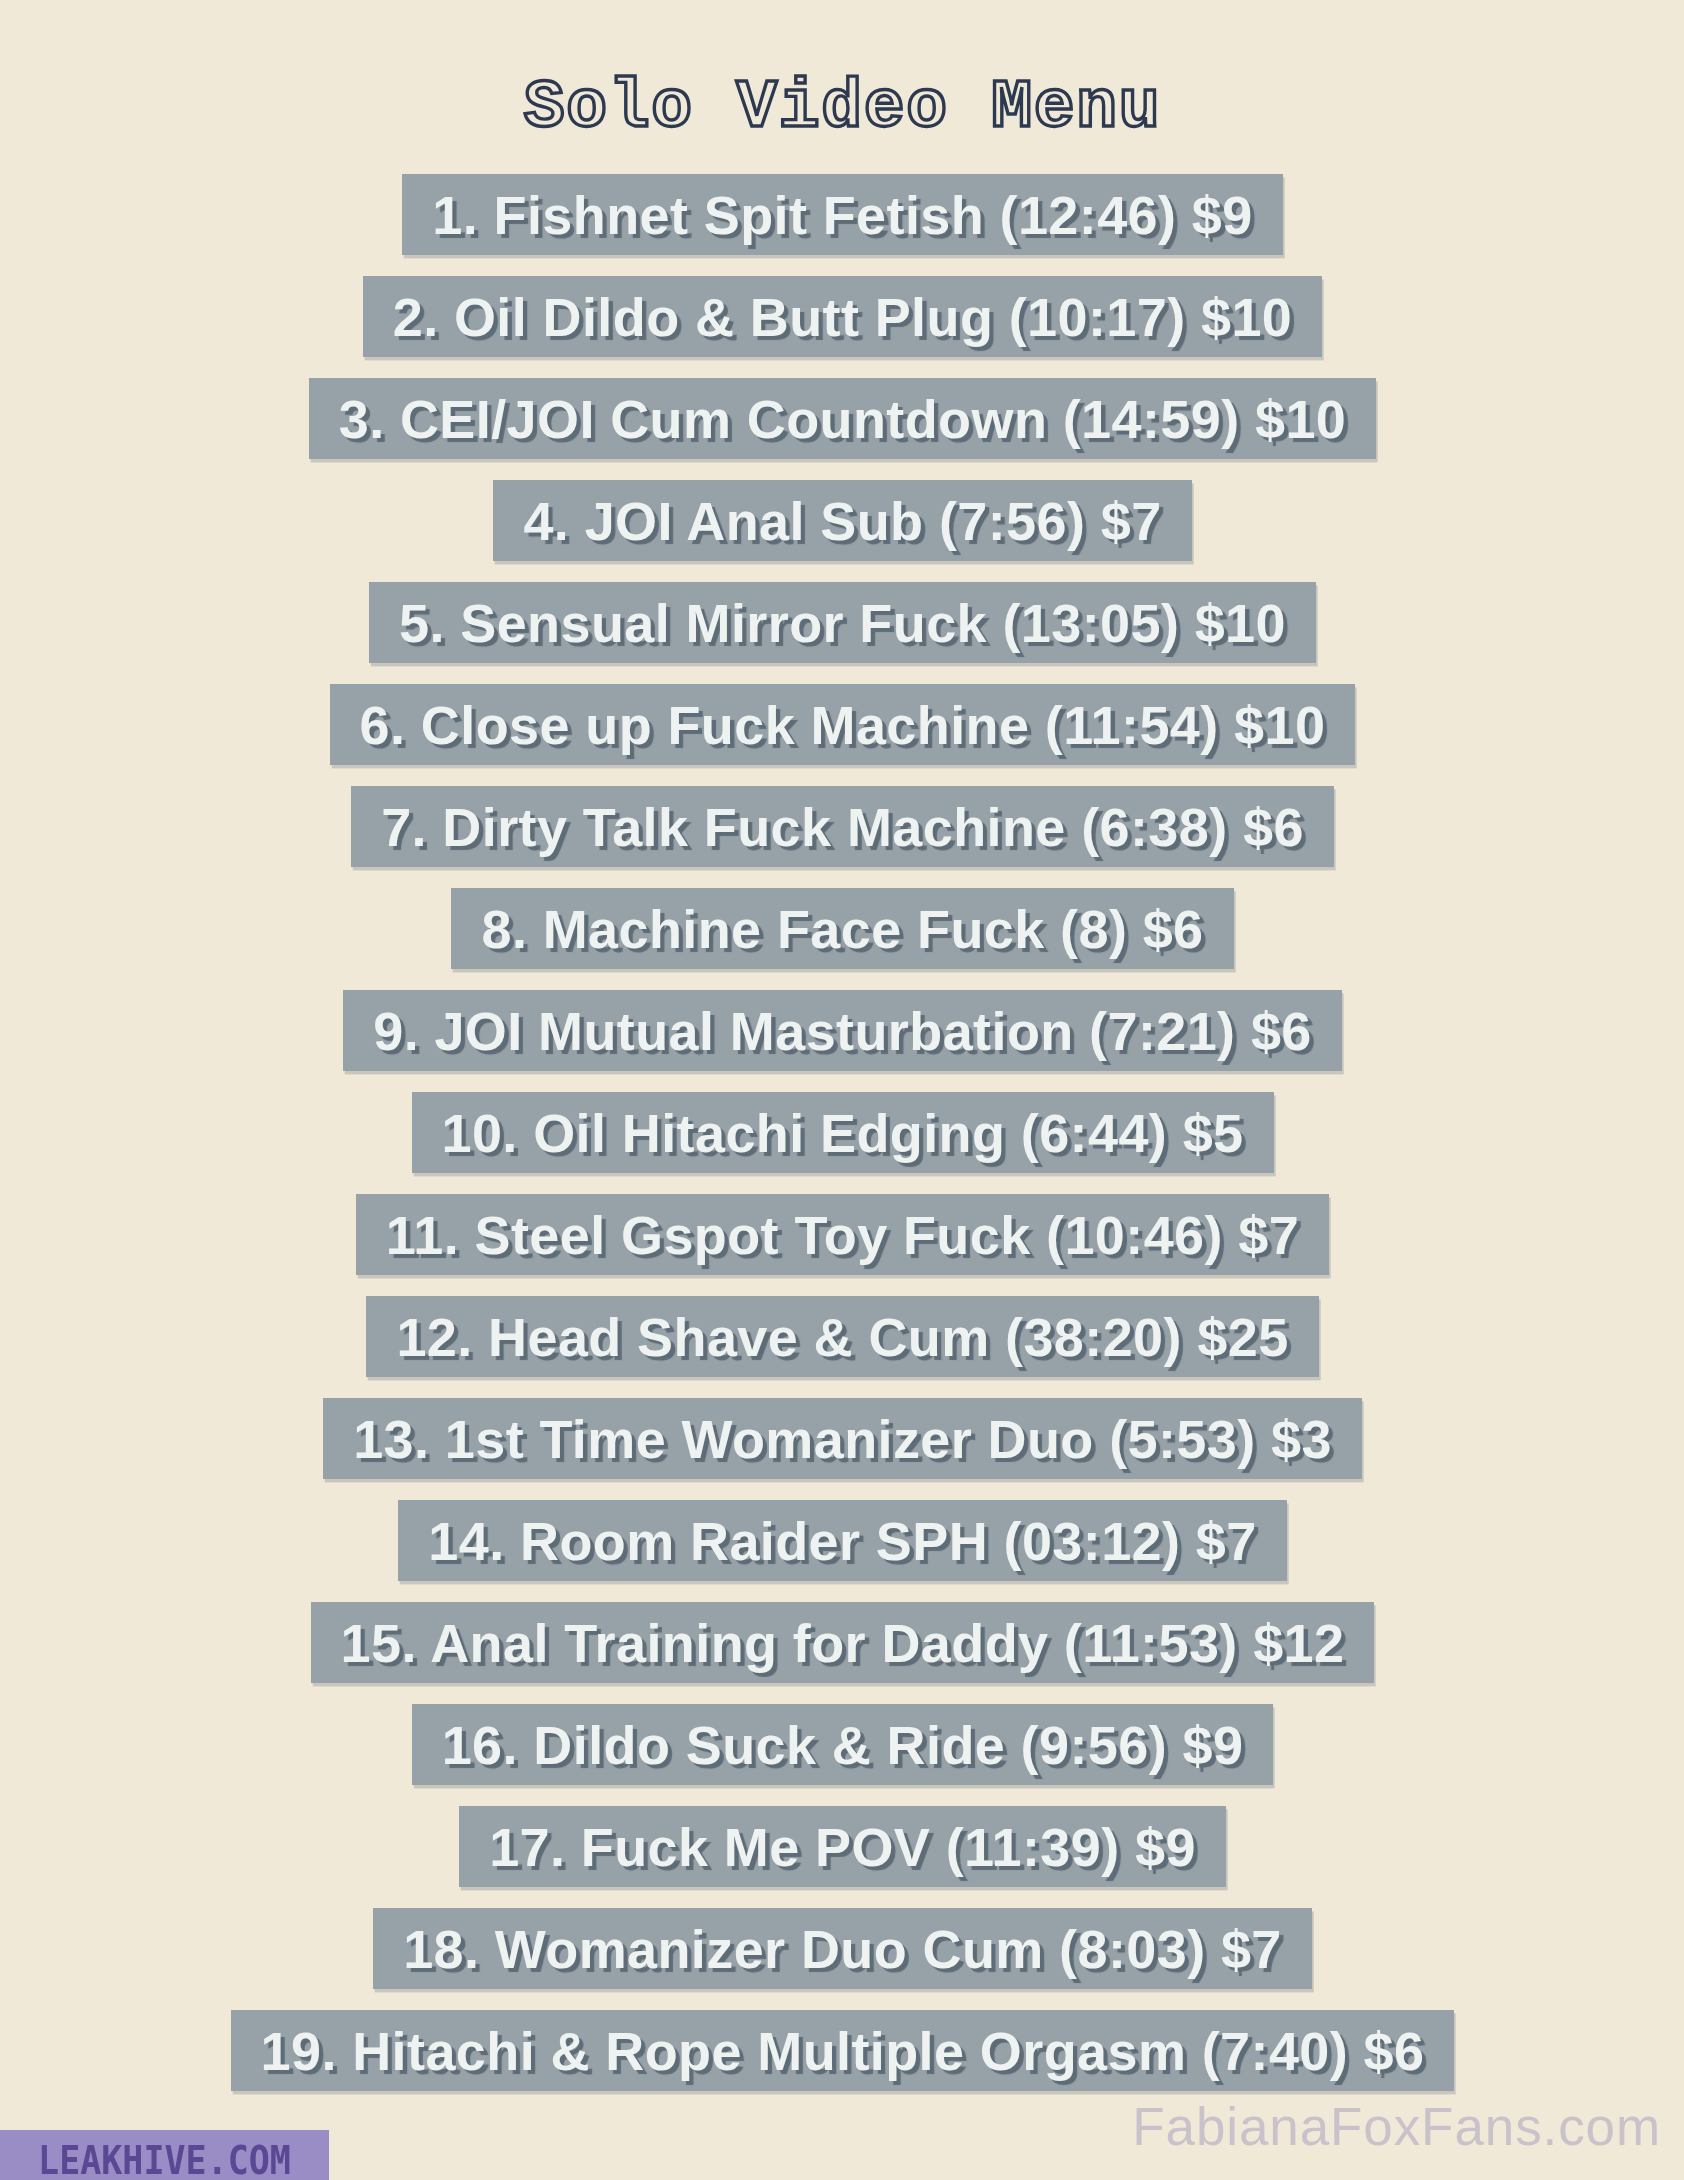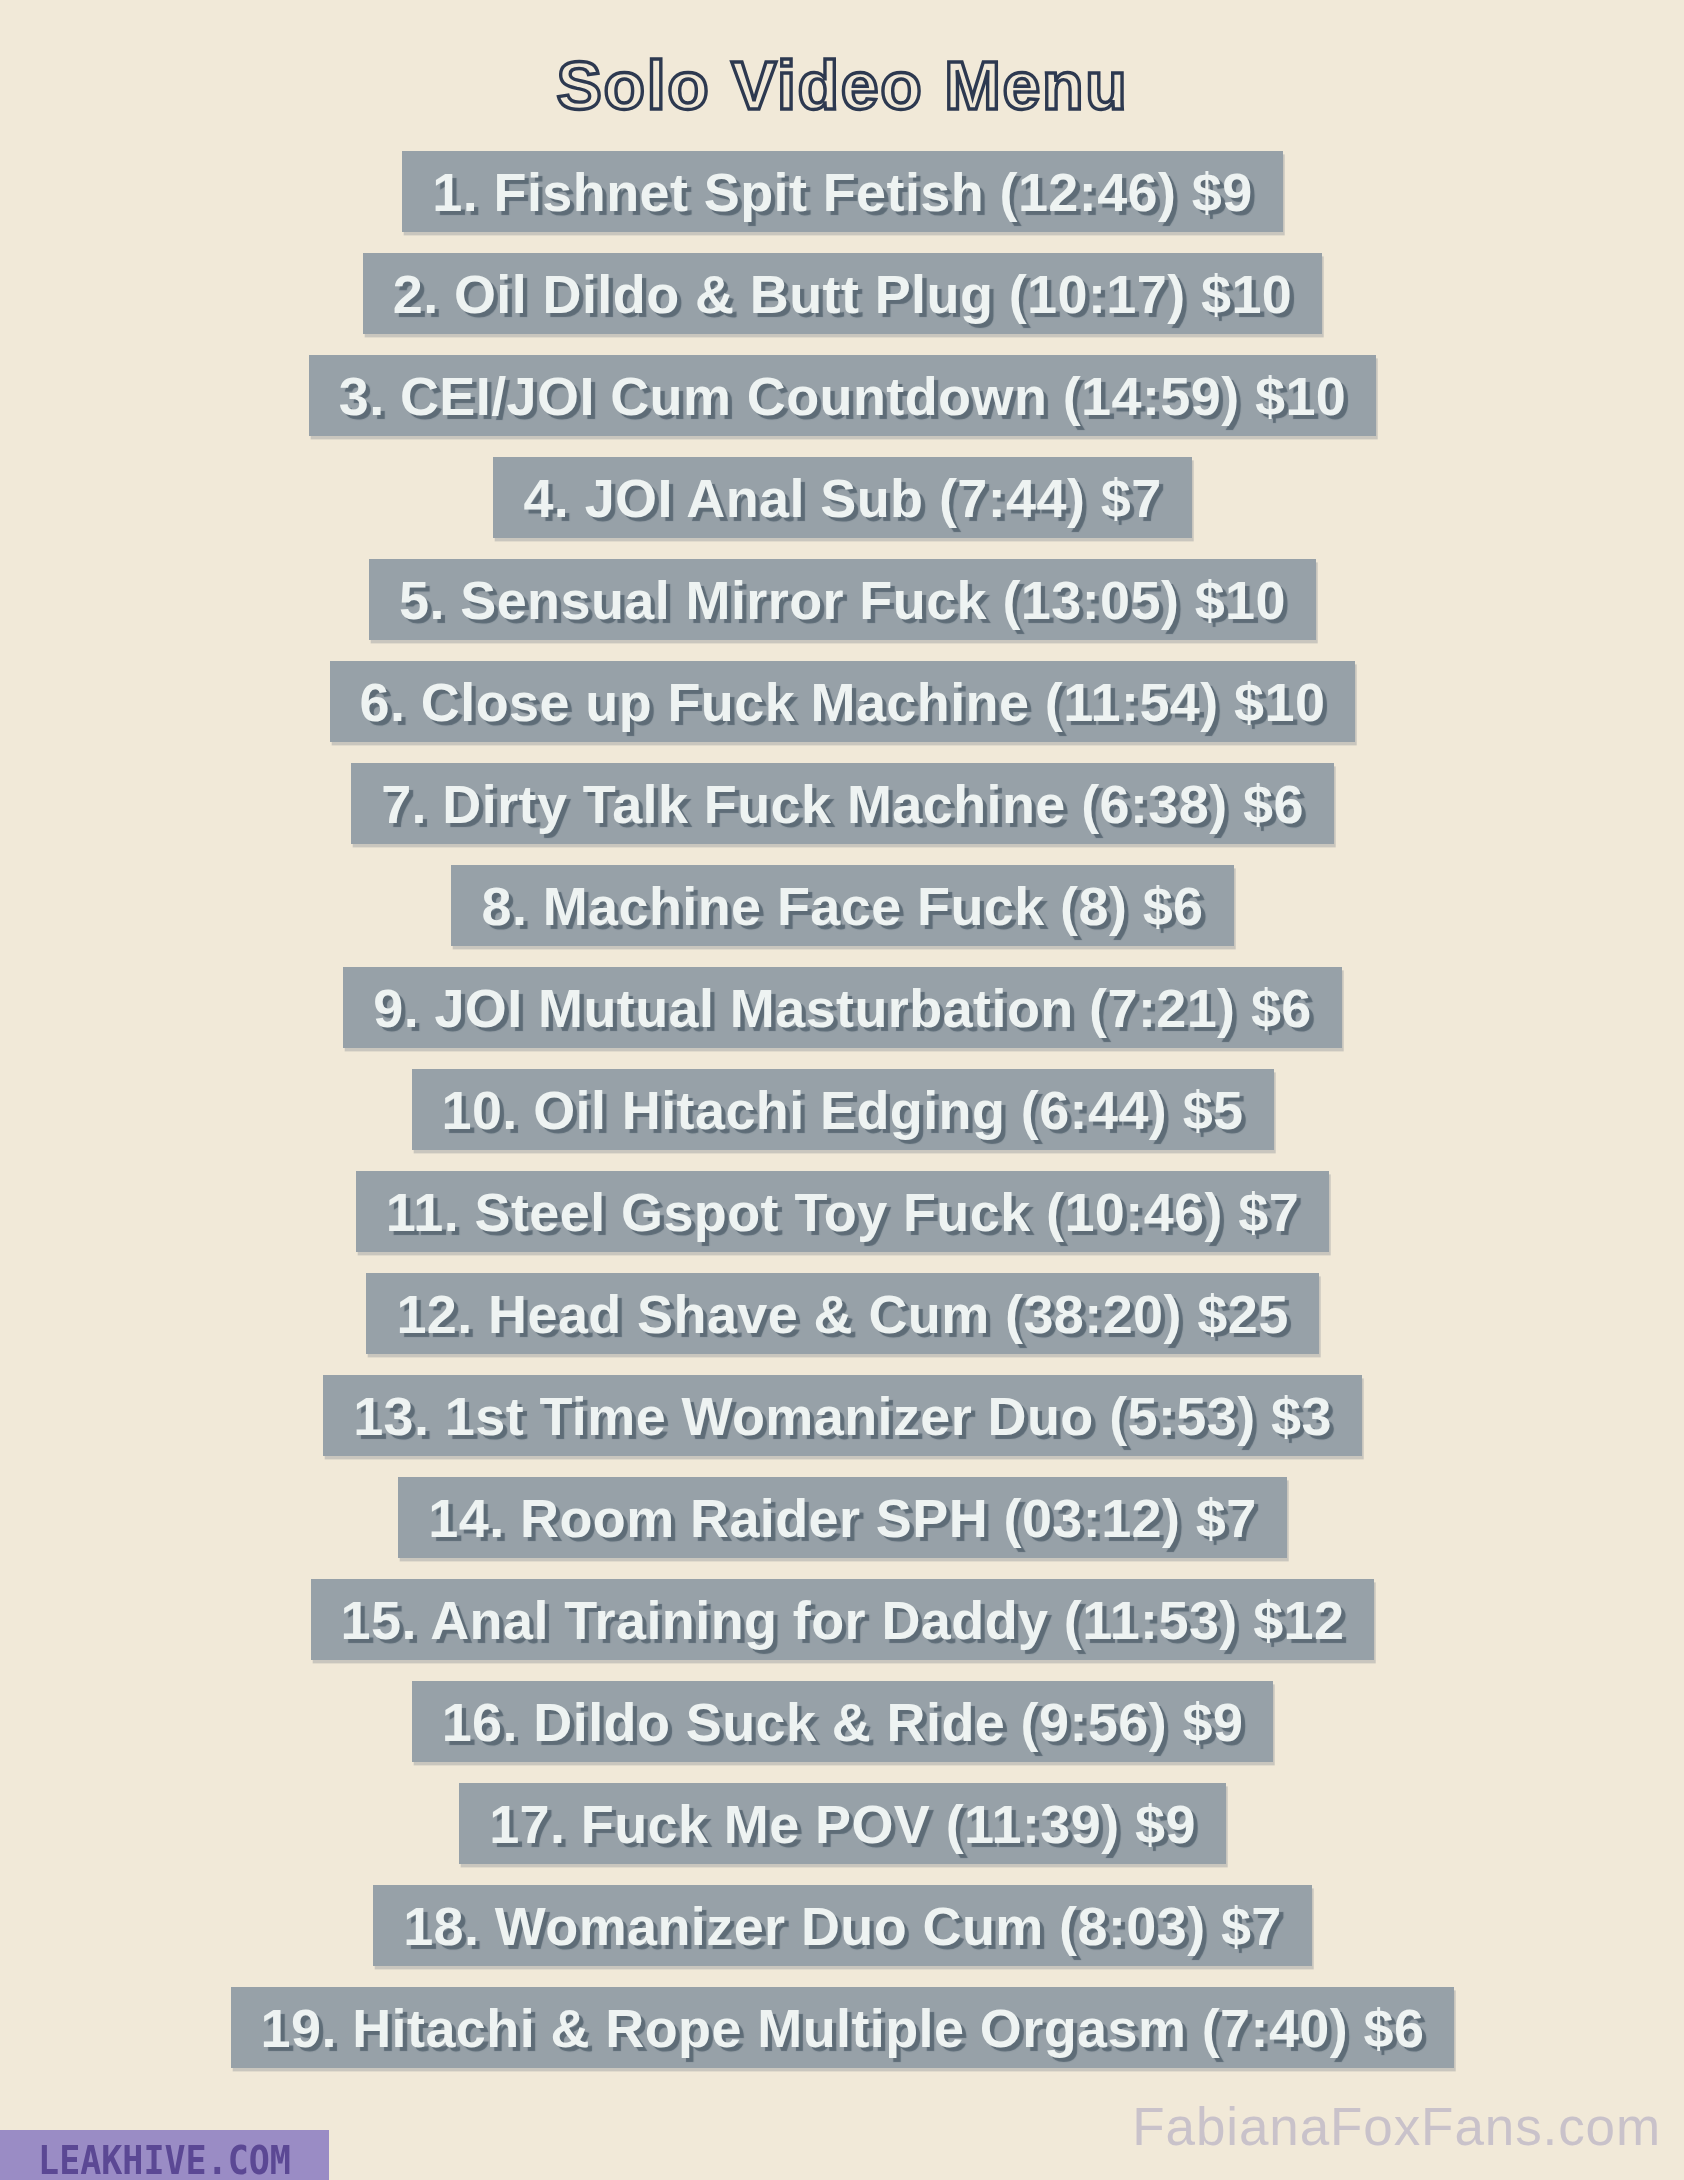--- a/index.html
+++ b/index.html
@@ -14,27 +14,28 @@
     position: relative;
     overflow: hidden;
   }
   .page {
     width: 100%;
     height: 100%;
     position: relative;
   }
   .title {
     margin: 0;
-    padding-top: 47px;
+    padding-top: 70px;
     text-align: center;
     font-size: 68px;
     line-height: 1.12;
     font-weight: 700;
     letter-spacing: 1.7px;
     color: transparent;
+    font-family: Liberation Mono, monospace;
     -webkit-text-stroke: 3.4px #2d3950;
   }
   .menu {
     margin-top: 28px;
     display: flex;
     flex-direction: column;
     align-items: center;
     gap: 21px;
   }
   .bar {
@@ -92,21 +93,21 @@
     <div class="bar">
         <span class="bar-text">1. Fishnet Spit Fetish (12:46) $9</span>
       </div>
     <div class="bar">
         <span class="bar-text">2. Oil Dildo &amp; Butt Plug (10:17) $10</span>
       </div>
     <div class="bar">
         <span class="bar-text">3. CEI/JOI Cum Countdown (14:59) $10</span>
       </div>
     <div class="bar">
-        <span class="bar-text">4. JOI Anal Sub (7:44) $7</span>
+        <span class="bar-text">4. JOI Anal Sub (7:56) $7</span>
       </div>
     <div class="bar">
         <span class="bar-text">5. Sensual Mirror Fuck (13:05) $10</span>
       </div>
     <div class="bar">
         <span class="bar-text">6. Close up Fuck Machine (11:54) $10</span>
       </div>
     <div class="bar">
         <span class="bar-text">7. Dirty Talk Fuck Machine (6:38) $6</span>
       </div>

